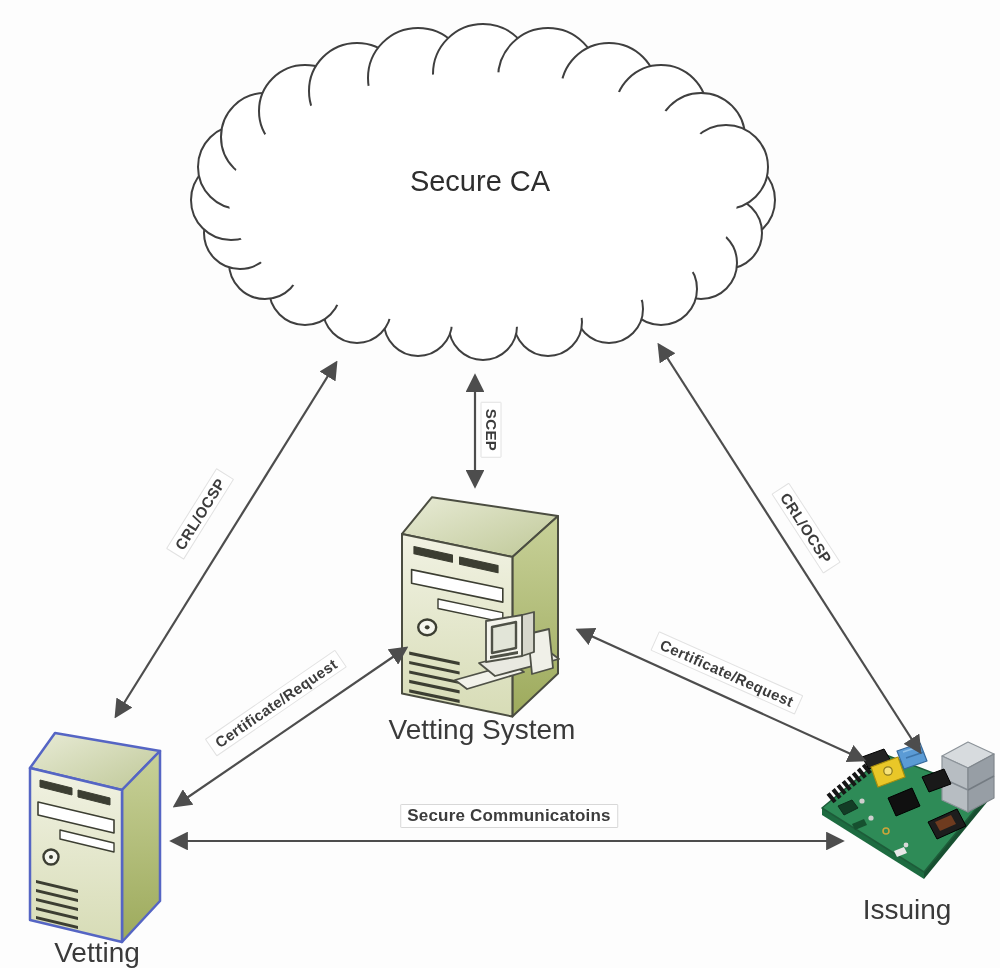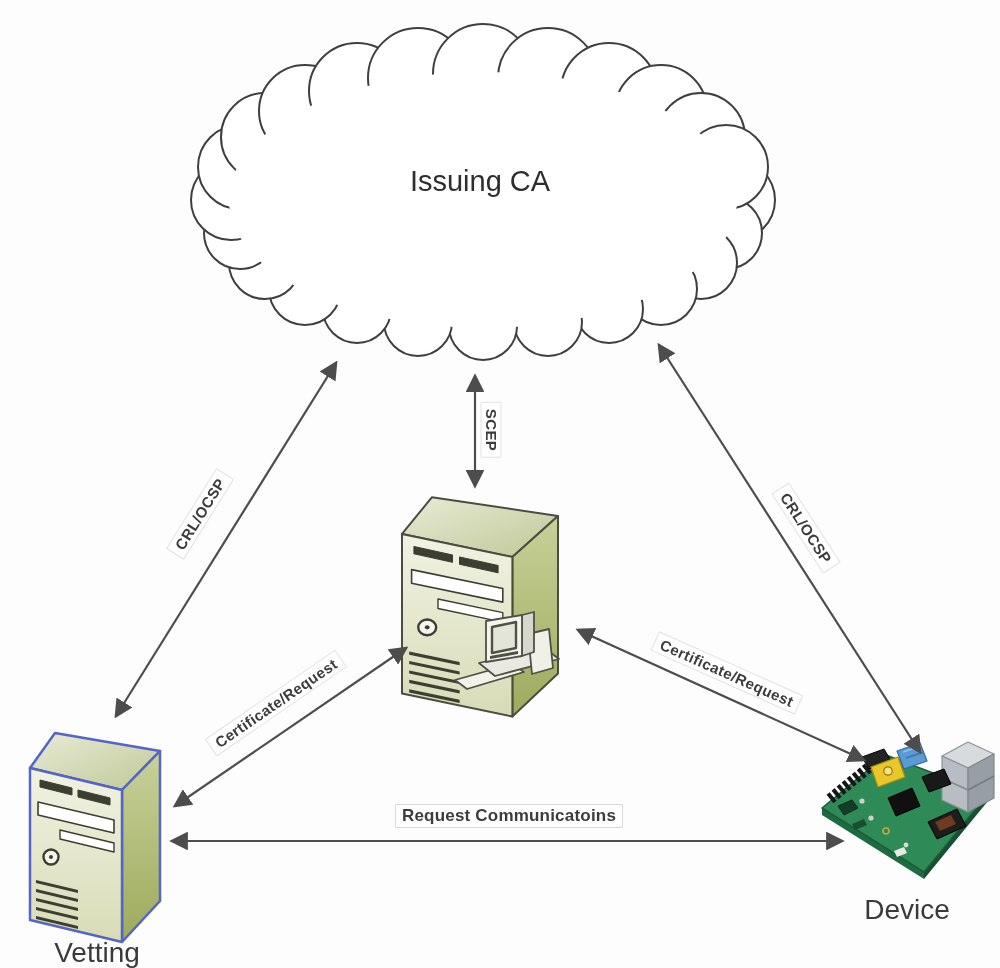--- a/index.html
+++ b/index.html
@@ -164,32 +164,33 @@
   <g stroke="#4d4d4d" stroke-width="2.2" fill="none">
     <line x1="336" y1="363" x2="116" y2="716" marker-start="url(#arrow)" marker-end="url(#arrow)"></line>
     <line x1="475" y1="376" x2="475" y2="486" marker-start="url(#arrow)" marker-end="url(#arrow)"></line>
     <line x1="659" y1="345" x2="920" y2="752" marker-start="url(#arrow)" marker-end="url(#arrow)"></line>
     <line x1="175" y1="806" x2="406" y2="648" marker-start="url(#arrow)" marker-end="url(#arrow)"></line>
     <line x1="578" y1="630" x2="864" y2="760" marker-start="url(#arrow)" marker-end="url(#arrow)"></line>
     <line x1="172" y1="841" x2="842" y2="841" marker-start="url(#arrow)" marker-end="url(#arrow)"></line>
   </g>
 </svg>
 
-<div class="lbl cloud-lbl" style="left:480px;top:181px;">Issuing CA</div>
+<div class="lbl cloud-lbl" style="left:480px;top:181px;">Secure CA</div>
 
+<div class="lbl node-lbl" style="left:482px;top:730px;">Vetting System</div>
 
 <div class="lbl node-lbl" style="left:97px;top:953px;">Vetting</div>
 
-<div class="lbl node-lbl" style="left:907px;top:910px;">Device</div>
+<div class="lbl node-lbl" style="left:907px;top:910px;">Issuing</div>
 
 <div class="lbl edge-lbl rot-scep" style="left:491px;top:430px;">SCEP</div>
 
 <div class="lbl edge-lbl rot-crl-left" style="left:200px;top:514px;">CRL/OCSP</div>
 
 <div class="lbl edge-lbl rot-crl-right" style="left:806px;top:528px;">CRL/OCSP</div>
 
 <div class="lbl edge-lbl rot-cert-left" style="left:276px;top:703px;">Certificate/Request</div>
 
 <div class="lbl edge-lbl rot-cert-right" style="left:727px;top:673px;">Certificate/Request</div>
 
-<div class="lbl edge-lbl big" style="left:509px;top:816px;">Request Communicatoins</div>
+<div class="lbl edge-lbl big" style="left:509px;top:816px;">Secure Communicatoins</div>
 
 </div>
 
 </body></html>

